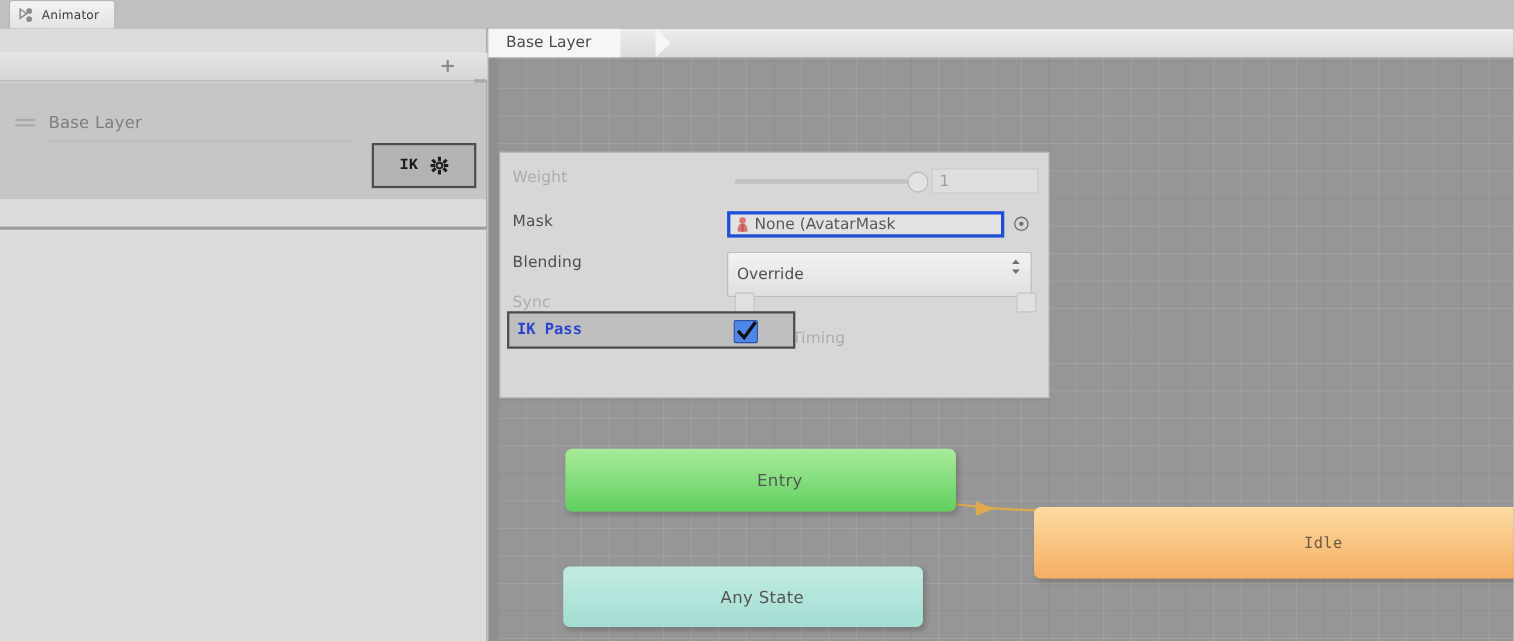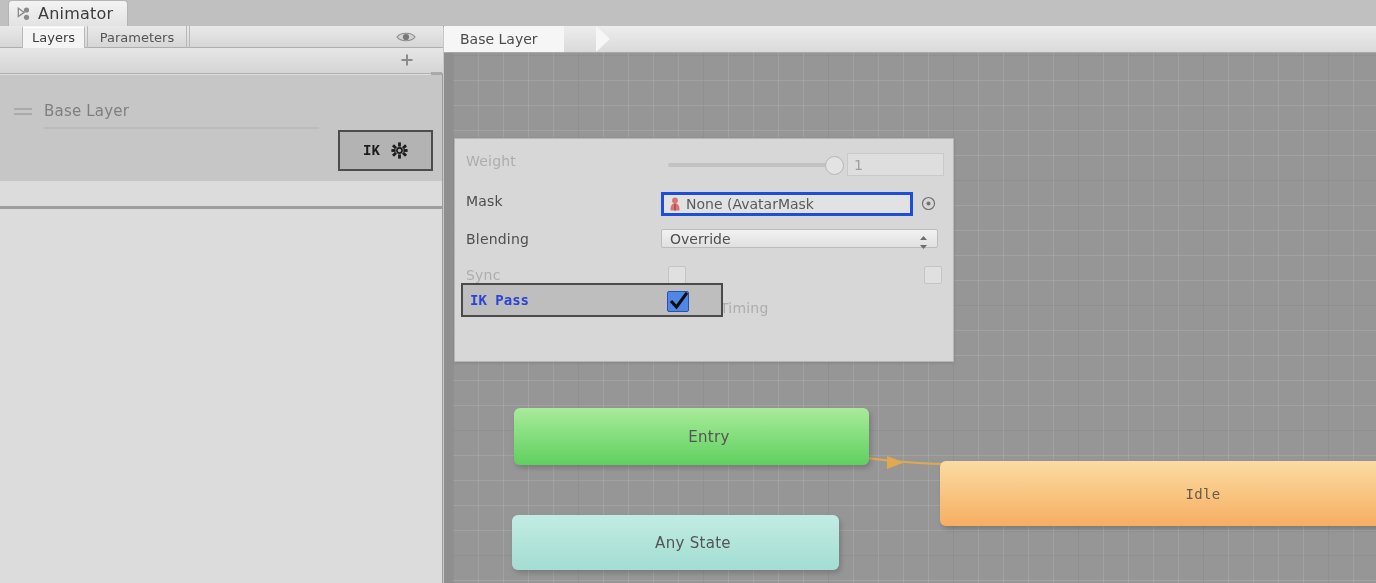--- a/index.html
+++ b/index.html
@@ -25,21 +25,21 @@
   }
   .window-tab {
     position: absolute; left: 8px; top: 0; height: 26px;
     padding: 0 14px 0 8px;
     background: linear-gradient(#f3f3f3, #e3e3e3);
     border: 1px solid #b4b4b4; border-bottom: none;
     border-radius: 4px 4px 0 0;
     display: flex; align-items: center; gap: 6px;
     box-sizing: border-box;
   }
-  .window-tab .label { font-size: 16px; color: #3c3c3c; letter-spacing: .2px; }
+  .window-tab .label { font-size: 11px; color: #3c3c3c; letter-spacing: .2px; }
   .anim-icon { width: 15px; height: 14px; position: relative; display:block; }
 
   
   .left-panel {
     position: absolute; left: 0; top: 26px; width: 443px; height: 557px;
     background: #dcdcdc;
     border-right: 1px solid #9c9c9c;
     box-sizing: border-box;
   }
   .subtab-bar {
@@ -217,21 +217,21 @@
     font-size: 14px; color: #5a5a5a;
     overflow: hidden; white-space: nowrap;
   }
   .mask-glyph { width: 14px; height: 15px; display:block; flex: 0 0 auto; }
   .picker-btn {
     position: absolute; left: 466px; top: 9px; width: 15px; height: 15px;
   }
 
   
   .dropdown {
-    position: absolute; left: 206px; top: 4px; width: 277px; height: 19px;
+    position: absolute; left: 206px; top: 4px; width: 277px; height: 41px;
     background: linear-gradient(#f2f2f2, #e0e0e0);
     border: 1px solid #bdbdbd; border-radius: 2px;
     box-sizing: border-box;
     display: flex; align-items: center; padding-left: 8px;
     font-size: 14px; color: #4f4f4f;
   }
   .dd-arrows {
     position: absolute; right: 9px; top: 5px; width: 9px; height: 15px;
   }
 
@@ -300,35 +300,20 @@
           <circle cx="9.5" cy="10.3" r="2.6" fill="#8a8a8a"></circle>
           <path d="M1.3 1.2 L1.3 9.6 L7.2 5.4 Z" fill="none" stroke="#8a8a8a" stroke-width="1.3"></path>
         </svg>
       </span>
       <span class="label">Animator</span>
     </div>
   </div>
 
   <div class="left-panel">
 
-    <div class="subtab-bar">
-      <div class="subtab active" id="subtab0">
-        <span>Layers</span>
-      </div>
-      <div class="subtab" id="subtab1">
-        <span>Parameters</span>
-      </div>
-      <div class="subtab-rest"></div>
-      <span class="eye-icon">
-        <svg width="22" height="14" viewBox="0 0 22 14">
-          <path d="M2 7 C5.5 2, 16.5 2, 20 7 C16.5 12, 5.5 12, 2 7 Z" fill="#d2d2d2" stroke="#8d8d8d" stroke-width="1.2"></path>
-          <circle cx="11" cy="7" r="3.1" fill="#777"></circle>
-        </svg>
-      </span>
-    </div>
 
     <div class="layer-toolbar">
       <div class="plus-btn">
         <svg width="14" height="14" viewBox="0 0 14 14">
           <rect x="6" y="1.5" width="2" height="11" fill="#8b8b8b"></rect>
           <rect x="1.5" y="6" width="11" height="2" fill="#8b8b8b"></rect>
         </svg>
       </div>
       <div class="mini-scroll"></div>
     </div>

